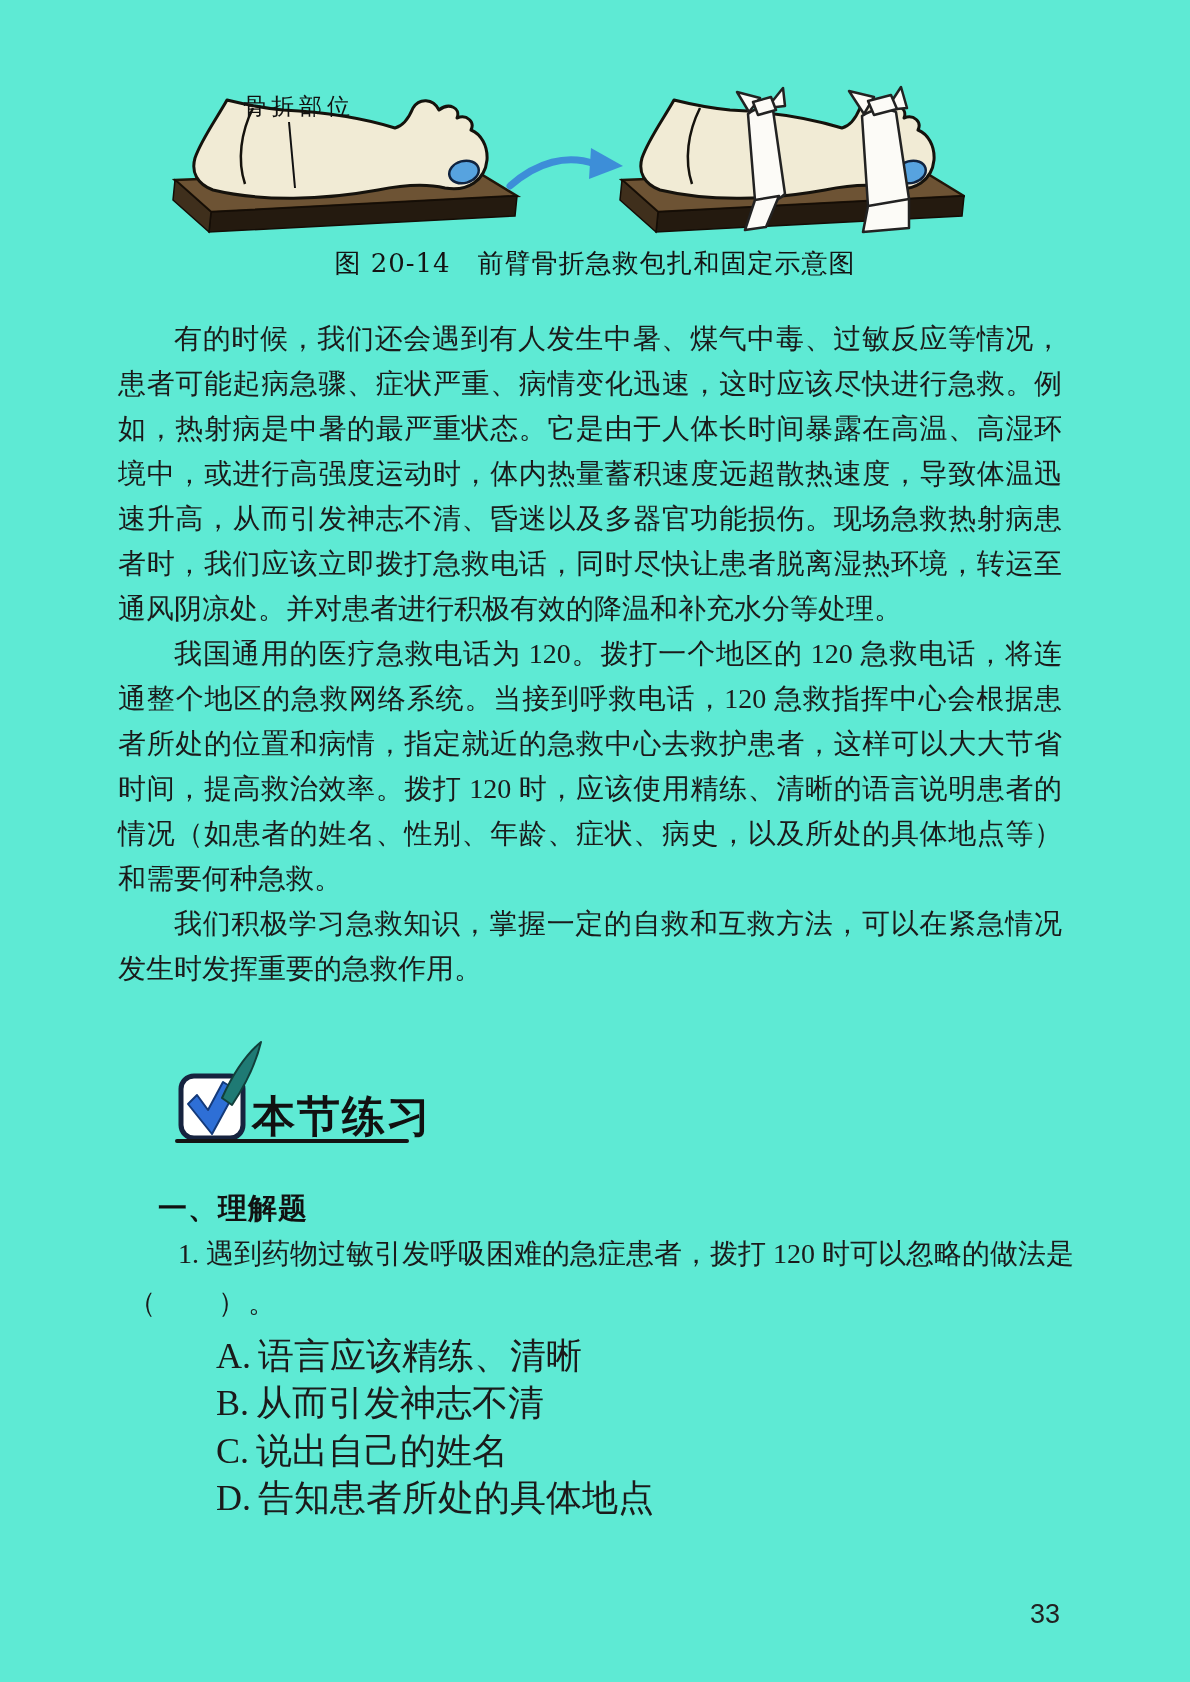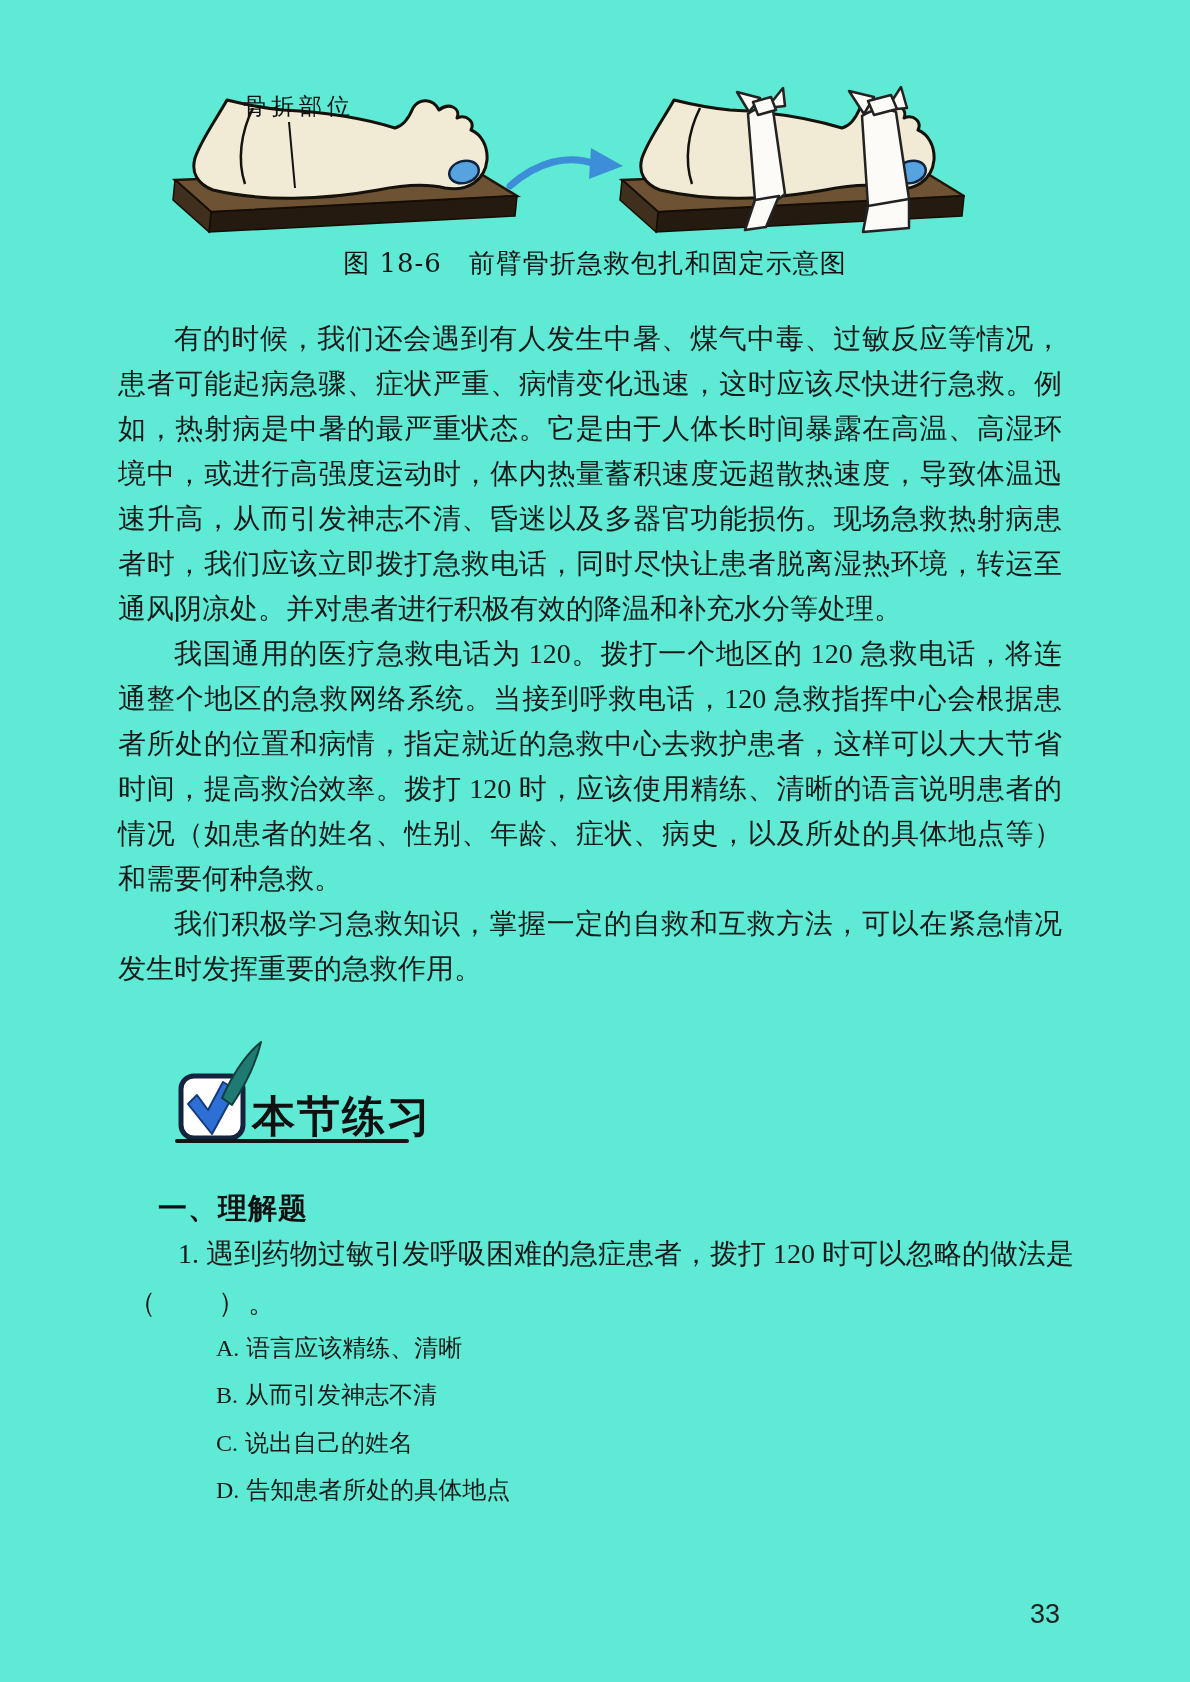--- a/index.html
+++ b/index.html
@@ -48,21 +48,21 @@
   }
   
   .exercise-heading{
     left:158px;top:1189px;
     font-size:29px;font-weight:700;
     font-family:"Liberation Sans",sans-serif;
     letter-spacing:1px;color:#111;text-align:center;
   }
   .question-line1{left:178px;top:1235px;font-size:28px;}
   .question-line2{left:128px;top:1284px;font-size:28px;letter-spacing:2px;}
-  .option-row{font-size:24px;left:216px;text-align:center;}
+  .option-row{font-size:36px;left:216px;text-align:center;}
   .option-row .opt-label{margin-right:7px;}
   .opt-a{top:1332px;}
   .opt-b{top:1379px;}
   .opt-c{top:1427px;}
   .opt-d{top:1474px;}
   .page-number{
     left:1030px;top:1599px;
     font-size:27px;
     font-family:"Liberation Sans",sans-serif;
     color:#222;
@@ -110,21 +110,21 @@
       <g fill="#fcfbf7" stroke="#222" stroke-width="2.5" stroke-linejoin="round">
         <path d="M697,32 C707,25 721,23 731,28 L744,115 C732,126 713,128 703,122 Z"></path>
         <path d="M703,122 L698,148 L744,144 L744,115 Z"></path>
         <path d="M699,30 L684,7 L709,13 Z"></path>
         <path d="M721,26 L736,3 L742,24 Z"></path>
         <path d="M703,17 L726,11 L732,25 L709,31 Z"></path>
       </g>
     </svg>
   </div>
 
-  <div class="abs figure-caption">图 18-6　前臂骨折急救包扎和固定示意图</div>
+  <div class="abs figure-caption">图 20-14　前臂骨折急救包扎和固定示意图</div>
 
   <div class="abs body-text">
     <p>有的时候，我们还会遇到有人发生中暑、煤气中毒、过敏反应等情况，患者可能起病急骤、症状严重、病情变化迅速，这时应该尽快进行急救。例如，热射病是中暑的最严重状态。它是由于人体长时间暴露在高温、高湿环境中，或进行高强度运动时，体内热量蓄积速度远超散热速度，导致体温迅速升高，从而引发神志不清、昏迷以及多器官功能损伤。现场急救热射病患者时，我们应该立即拨打急救电话，同时尽快让患者脱离湿热环境，转运至通风阴凉处。并对患者进行积极有效的降温和补充水分等处理。</p>
     <p>我国通用的医疗急救电话为 120。拨打一个地区的 120 急救电话，将连通整个地区的急救网络系统。当接到呼救电话，120 急救指挥中心会根据患者所处的位置和病情，指定就近的急救中心去救护患者，这样可以大大节省时间，提高救治效率。拨打 120 时，应该使用精练、清晰的语言说明患者的情况（如患者的姓名、性别、年龄、症状、病史，以及所处的具体地点等）和需要何种急救。</p>
     <p class="para-bold">我们积极学习急救知识，掌握一定的自救和互救方法，可以在紧急情况发生时发挥重要的急救作用。</p>
   </div>
 
   <div class="abs practice-icon">
     <svg width="92" height="104" viewBox="0 0 92 104">
       <rect x="5" y="38" width="62" height="62" rx="13" fill="#ffffff" stroke="#16233f" stroke-width="5"></rect>

